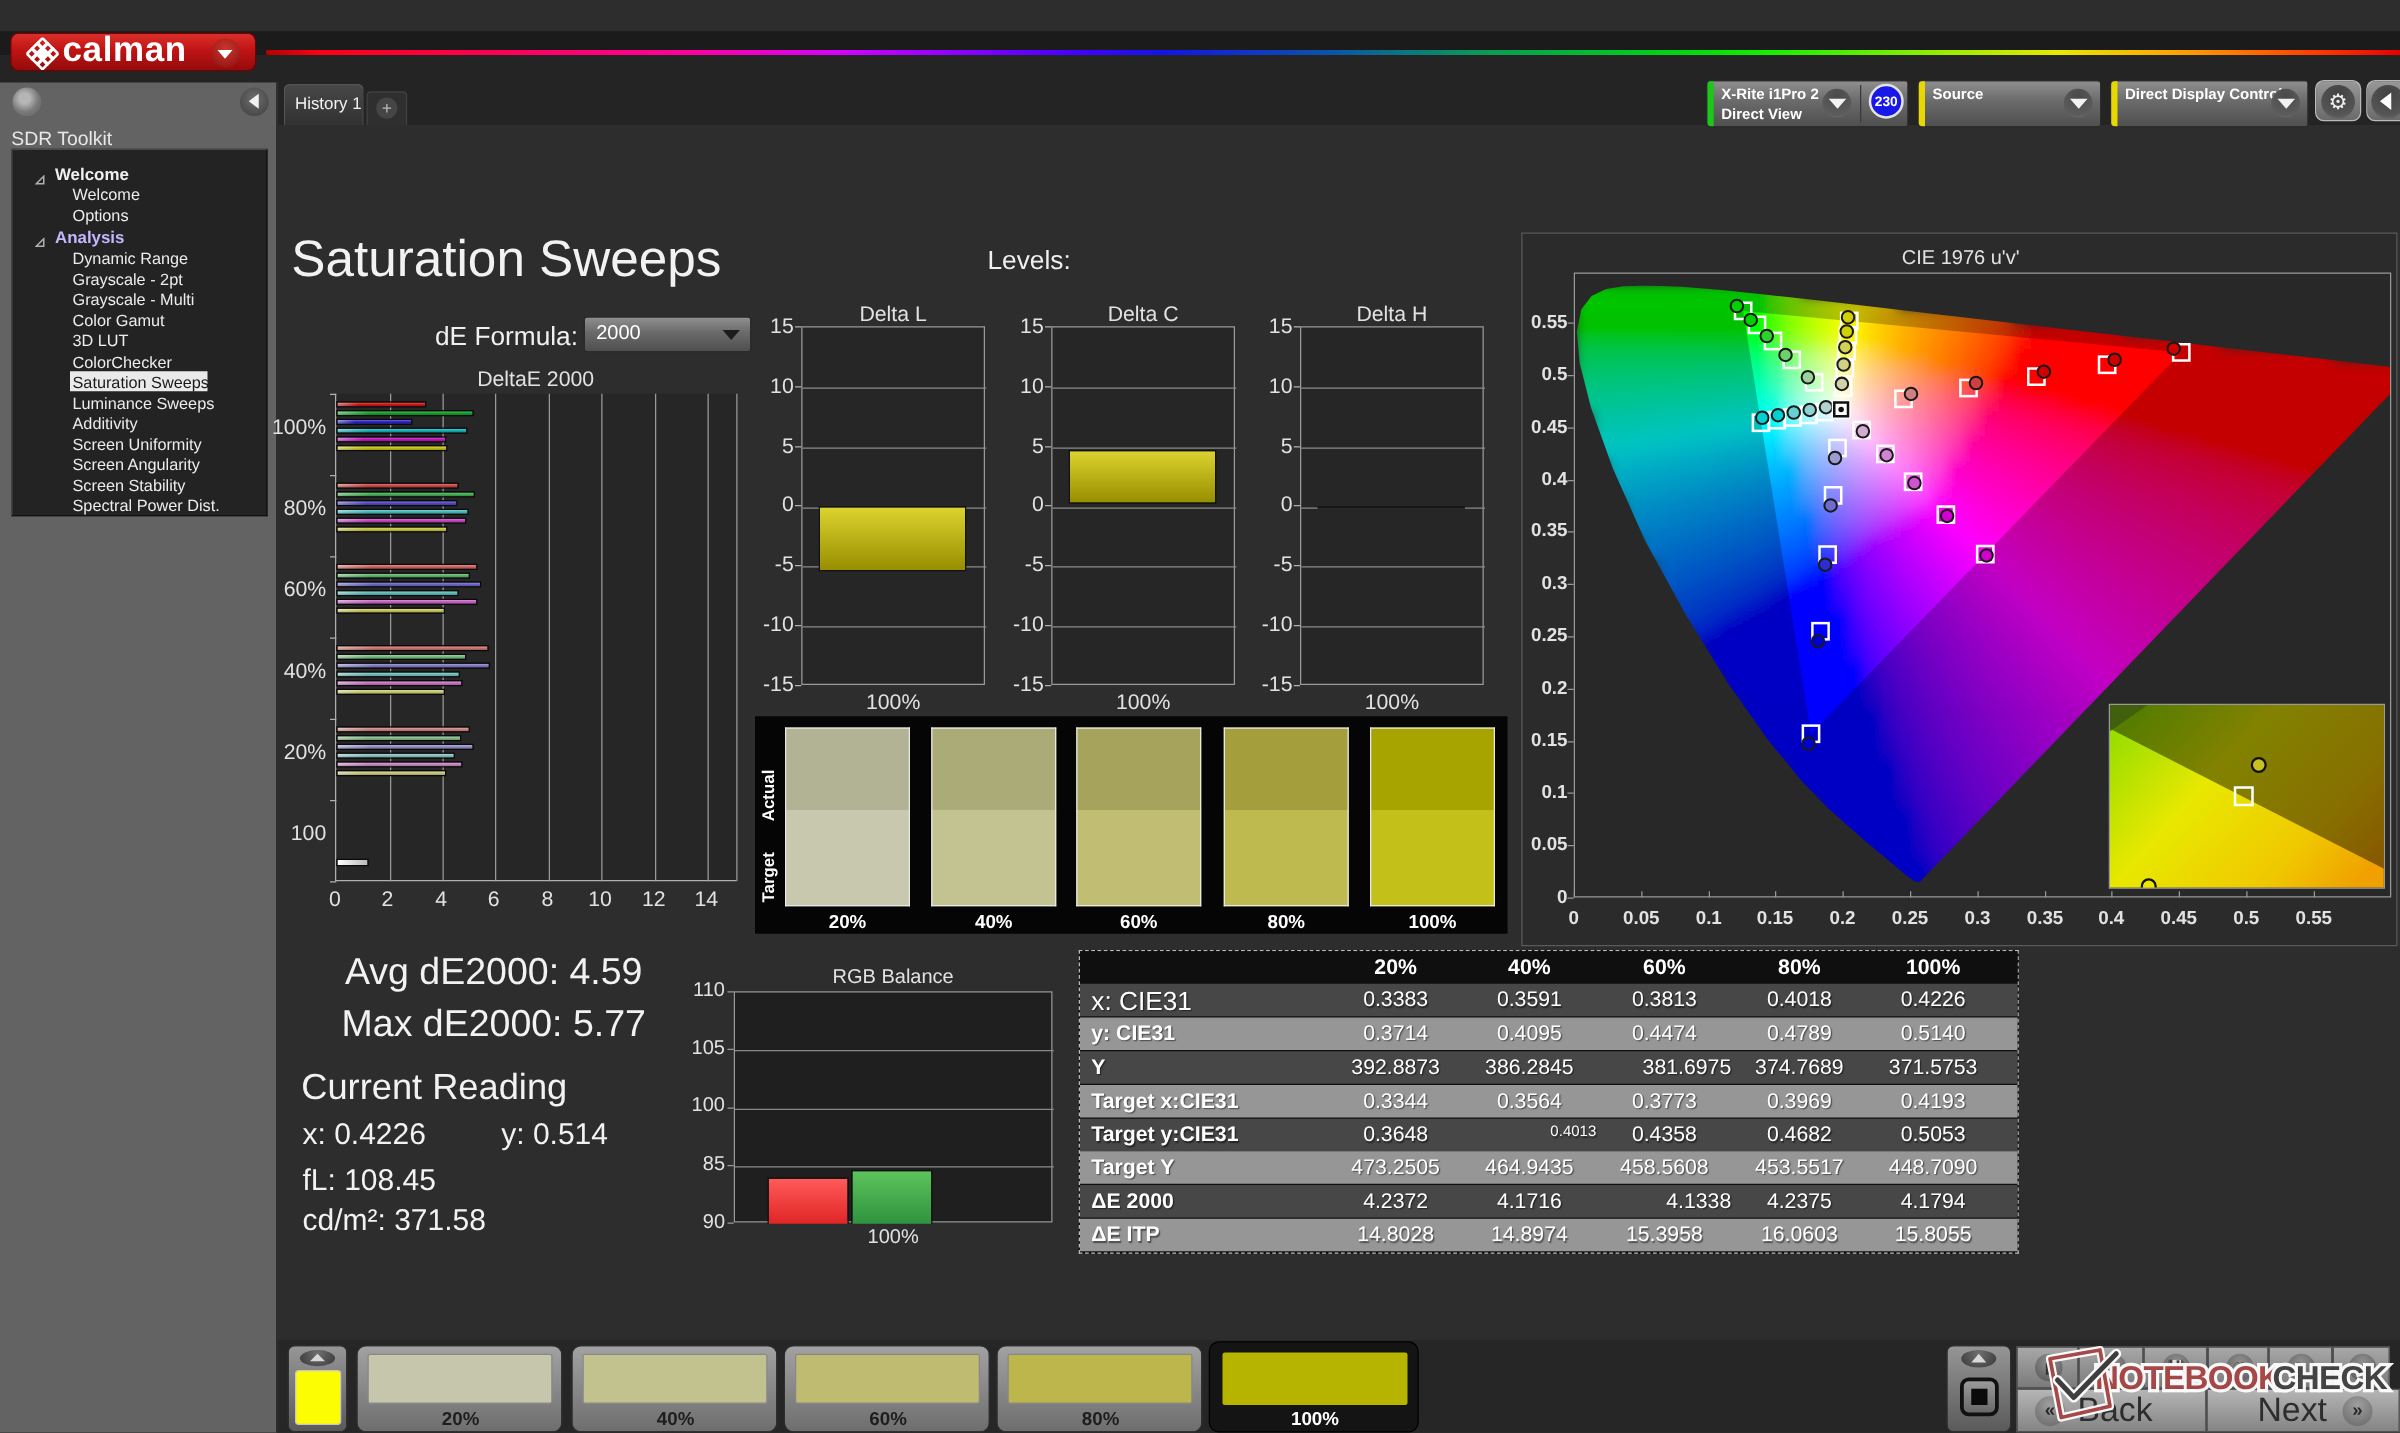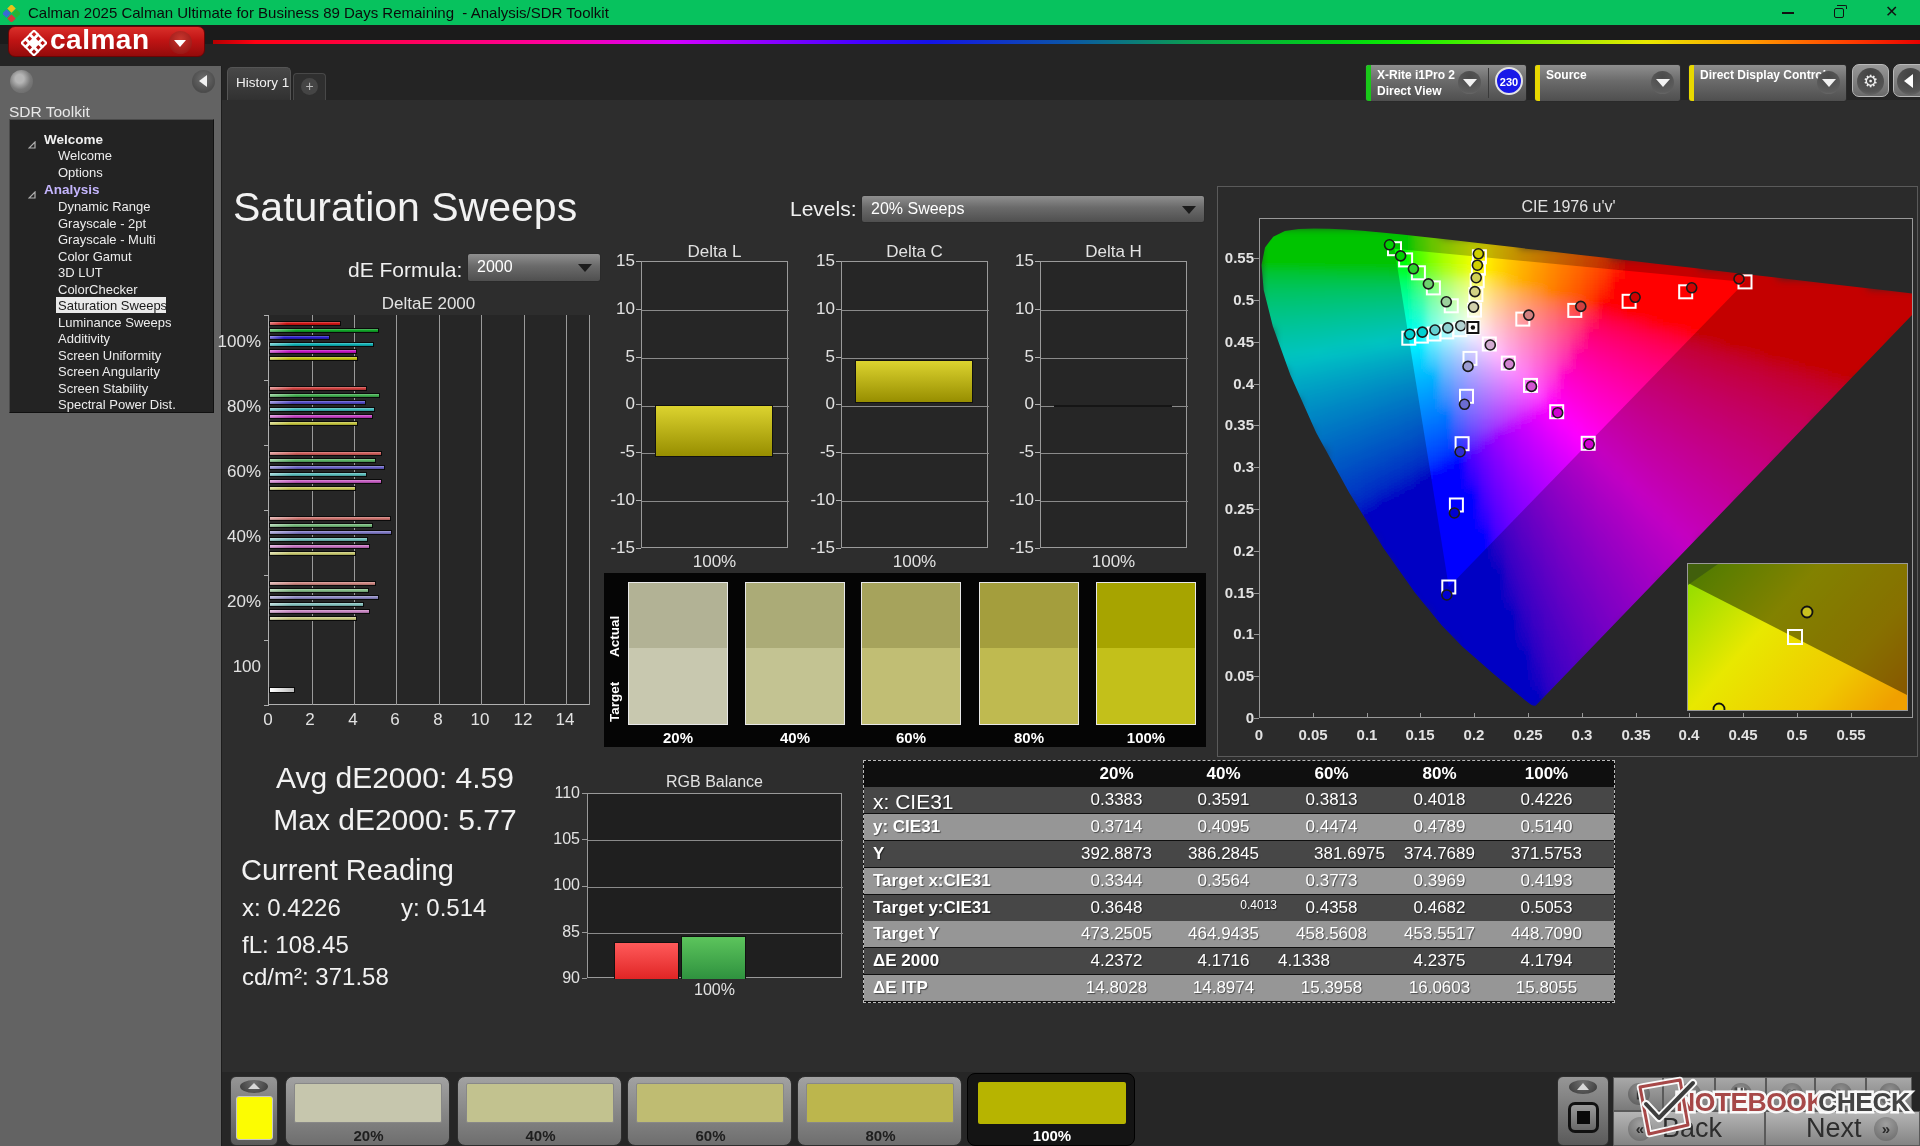--- a/index.html
+++ b/index.html
@@ -4,33 +4,20 @@
 *{margin:0;padding:0;box-sizing:border-box}
 html,body{width:1920px;height:1146px;overflow:hidden;background:#2d2d2d;font-family:"Liberation Sans",sans-serif}
 .abs{position:absolute}
 .ddl{background:linear-gradient(to bottom,#8f8f8f,#6a6a6a 45%,#4f4f4f);border:1px solid #2a2a2a;border-radius:3px;color:#fff}
 .arrow-dn{width:0;height:0;border-left:7px solid transparent;border-right:7px solid transparent;border-top:8px solid #1c1c1c}
 .glab{color:#e2e2e2;font-size:17px}
 </style></head>
 <body>
 <div class="abs" style="left:0;top:0;width:1920px;height:1146px;background:#2d2d2d">
 
-<div class="abs" style="left:0;top:0;width:1920px;height:25px;background:#07c25e">
-  <svg class="abs" style="left:3px;top:5px" width="17" height="17" viewBox="0 0 17 17">
-    <rect x="5.5" y="0.5" width="6" height="6" fill="#e8c21a" transform="rotate(45 8.5 3.5)"></rect>
-    <rect x="10.5" y="5.5" width="6" height="6" fill="#27b334" transform="rotate(45 13.5 8.5)"></rect>
-    <rect x="5.5" y="10.5" width="6" height="6" fill="#d43a3a" transform="rotate(45 8.5 13.5)"></rect>
-    <rect x="0.5" y="5.5" width="6" height="6" fill="#3a6ad4" transform="rotate(45 3.5 8.5)"></rect>
-  </svg>
-  <div class="abs" style="left:28px;top:4px;font-size:15px;color:#0b0b0b">Calman 2025 Calman Ultimate for Business 89 Days Remaining&nbsp; - Analysis/SDR Toolkit</div>
-  <div class="abs" style="left:1782px;top:12px;width:12px;height:2px;background:#111"></div>
-  <div class="abs" style="left:1834px;top:8px;width:10px;height:10px;border:1.6px solid #111;border-radius:2px"></div>
-  <div class="abs" style="left:1837px;top:5px;width:10px;height:4px;border:1.6px solid #111;border-bottom:none;border-left:none;border-radius:0 2px 0 0"></div>
-  <div class="abs" style="left:1885px;top:2px;font-size:16px;color:#111">✕</div>
-</div>
 <div class="abs" style="left:0;top:25px;width:1920px;height:19px;background:#1b1b1b"></div>
 <div class="abs" style="left:213px;top:40px;width:1707px;height:4px;background:linear-gradient(to right,#b40000 0%,#ff0013 2.5%,#ff00a0 20%,#d400ff 27%,#4400ff 38%,#1414e8 42%,#0b55a8 50%,#0b9a55 57%,#00d414 66%,#11ee00 70%,#7fee00 77%,#e8e800 84%,#ff9d00 90%,#ff3c00 96%,#e80000 100%)"></div>
 <div class="abs" style="left:0;top:44px;width:1920px;height:56px;background:#242424"></div>
 
 <div class="abs" style="left:8px;top:26px;width:197px;height:31px;border-radius:7px;background:linear-gradient(to bottom,#da2f2a,#c01414 45%,#940b0b);border:1px solid #6a0505">
   <svg class="abs" style="left:12px;top:3px" width="26" height="26" viewBox="0 0 26 26">
     <g transform="rotate(45 13 13)" fill="none" stroke="#fff" stroke-width="2.1">
       <rect x="4.2" y="4.2" width="5.4" height="5.4"></rect>
           <rect x="10.3" y="4.2" width="5.4" height="5.4"></rect>
           <rect x="16.4" y="4.2" width="5.4" height="5.4"></rect>
@@ -118,24 +105,20 @@
   <div class="abs" style="left:4px;top:2.5px;width:27px;height:27px;border-radius:50%;background:radial-gradient(circle at 50% 25%,#424242,#555 70%,#777);color:#f0f0f0;font-size:17px;text-align:center;line-height:27px">⚙</div>
 </div>
 <div class="abs" style="left:1893px;top:64px;width:34px;height:33px;border-radius:7px;background:linear-gradient(to bottom,#989898,#6a6a6a);border:1px solid #b9b9b9">
   <div class="abs" style="left:3px;top:2.5px;width:27px;height:27px;border-radius:50%;background:radial-gradient(circle at 50% 25%,#424242,#555 70%,#777)">
         <div class="abs" style="left:7px;top:6px;width:0;height:0;border-top:7.5px solid transparent;border-bottom:7.5px solid transparent;border-right:9px solid #fff"></div>
       </div>
 </div>
 
 <div class="abs" style="left:233px;top:184px;font-size:41px;color:#f2f2f2">Saturation Sweeps</div>
 <div class="abs" style="left:790px;top:197px;font-size:21px;color:#f0f0f0">Levels:</div>
-<div class="abs ddl" style="left:861px;top:195px;width:344px;height:28px">
-  <div class="abs" style="left:9px;top:4px;font-size:16px">20% Sweeps</div>
-  <div class="arrow-dn abs" style="left:320px;top:10px"></div>
-</div>
 <div class="abs" style="left:348px;top:258px;font-size:21px;color:#f0f0f0">dE Formula:</div>
 <div class="abs ddl" style="left:467px;top:253px;width:134px;height:29px">
   <div class="abs" style="left:9px;top:4px;font-size:16px">2000</div>
   <div class="arrow-dn abs" style="left:110px;top:10px"></div>
 </div>
 <div class="abs" style="left:268px;top:315px;width:321px;height:390px;background:#262626;border-left:1px solid #b0b0b0;border-bottom:1px solid #b0b0b0">
       <div class="abs" style="left:42.5px;top:0;width:1px;height:390px;background:#9a9a9a"></div>
       <div class="abs" style="left:84.9px;top:0;width:1px;height:390px;background:#9a9a9a"></div>
       <div class="abs" style="left:127.4px;top:0;width:1px;height:390px;background:#9a9a9a"></div>
       <div class="abs" style="left:169.8px;top:0;width:1px;height:390px;background:#9a9a9a"></div>
@@ -1985,21 +1968,21 @@
         <div class="abs" style="left:199px;top:3px;width:107px;text-align:center;font-size:17px;color:#fff;text-shadow:1px 1px 1px rgba(0,0,0,0.5)">473.2505</div>
         <div class="abs" style="left:306px;top:3px;width:107px;text-align:center;font-size:17px;color:#fff;text-shadow:1px 1px 1px rgba(0,0,0,0.5)">464.9435</div>
         <div class="abs" style="left:414px;top:3px;width:107px;text-align:center;font-size:17px;color:#fff;text-shadow:1px 1px 1px rgba(0,0,0,0.5)">458.5608</div>
         <div class="abs" style="left:522px;top:3px;width:107px;text-align:center;font-size:17px;color:#fff;text-shadow:1px 1px 1px rgba(0,0,0,0.5)">453.5517</div>
         <div class="abs" style="left:629px;top:3px;width:107px;text-align:center;font-size:17px;color:#fff;text-shadow:1px 1px 1px rgba(0,0,0,0.5)">448.7090</div>
       </div>
       <div class="abs" style="left:0;top:187px;width:750px;height:26px;background:#474747">
         <div class="abs" style="left:9px;top:3px;font-size:17px;font-weight:bold;color:#fff;text-shadow:1px 1px 1px rgba(0,0,0,0.5)">ΔE 2000</div>
         <div class="abs" style="left:199px;top:3px;width:107px;text-align:center;font-size:17px;color:#fff;text-shadow:1px 1px 1px rgba(0,0,0,0.5)">4.2372</div>
         <div class="abs" style="left:306px;top:3px;width:107px;text-align:center;font-size:17px;color:#fff;text-shadow:1px 1px 1px rgba(0,0,0,0.5)">4.1716</div>
-        <div class="abs" style="left:414px;top:3px;width:107px;text-align:left;font-size:17px;color:#fff;text-shadow:1px 1px 1px rgba(0,0,0,0.5)">4.1338</div>
+        <div class="abs" style="left:414px;top:3px;width:107px;text-align:right;font-size:17px;color:#fff;text-shadow:1px 1px 1px rgba(0,0,0,0.5)">4.1338</div>
         <div class="abs" style="left:522px;top:3px;width:107px;text-align:center;font-size:17px;color:#fff;text-shadow:1px 1px 1px rgba(0,0,0,0.5)">4.2375</div>
         <div class="abs" style="left:629px;top:3px;width:107px;text-align:center;font-size:17px;color:#fff;text-shadow:1px 1px 1px rgba(0,0,0,0.5)">4.1794</div>
       </div>
       <div class="abs" style="left:0;top:214px;width:750px;height:26px;background:#969696">
         <div class="abs" style="left:9px;top:3px;font-size:17px;font-weight:bold;color:#fff;text-shadow:1px 1px 1px rgba(0,0,0,0.5)">ΔE ITP</div>
         <div class="abs" style="left:199px;top:3px;width:107px;text-align:center;font-size:17px;color:#fff;text-shadow:1px 1px 1px rgba(0,0,0,0.5)">14.8028</div>
         <div class="abs" style="left:306px;top:3px;width:107px;text-align:center;font-size:17px;color:#fff;text-shadow:1px 1px 1px rgba(0,0,0,0.5)">14.8974</div>
         <div class="abs" style="left:414px;top:3px;width:107px;text-align:center;font-size:17px;color:#fff;text-shadow:1px 1px 1px rgba(0,0,0,0.5)">15.3958</div>
         <div class="abs" style="left:522px;top:3px;width:107px;text-align:center;font-size:17px;color:#fff;text-shadow:1px 1px 1px rgba(0,0,0,0.5)">16.0603</div>
         <div class="abs" style="left:629px;top:3px;width:107px;text-align:center;font-size:17px;color:#fff;text-shadow:1px 1px 1px rgba(0,0,0,0.5)">15.8055</div>

